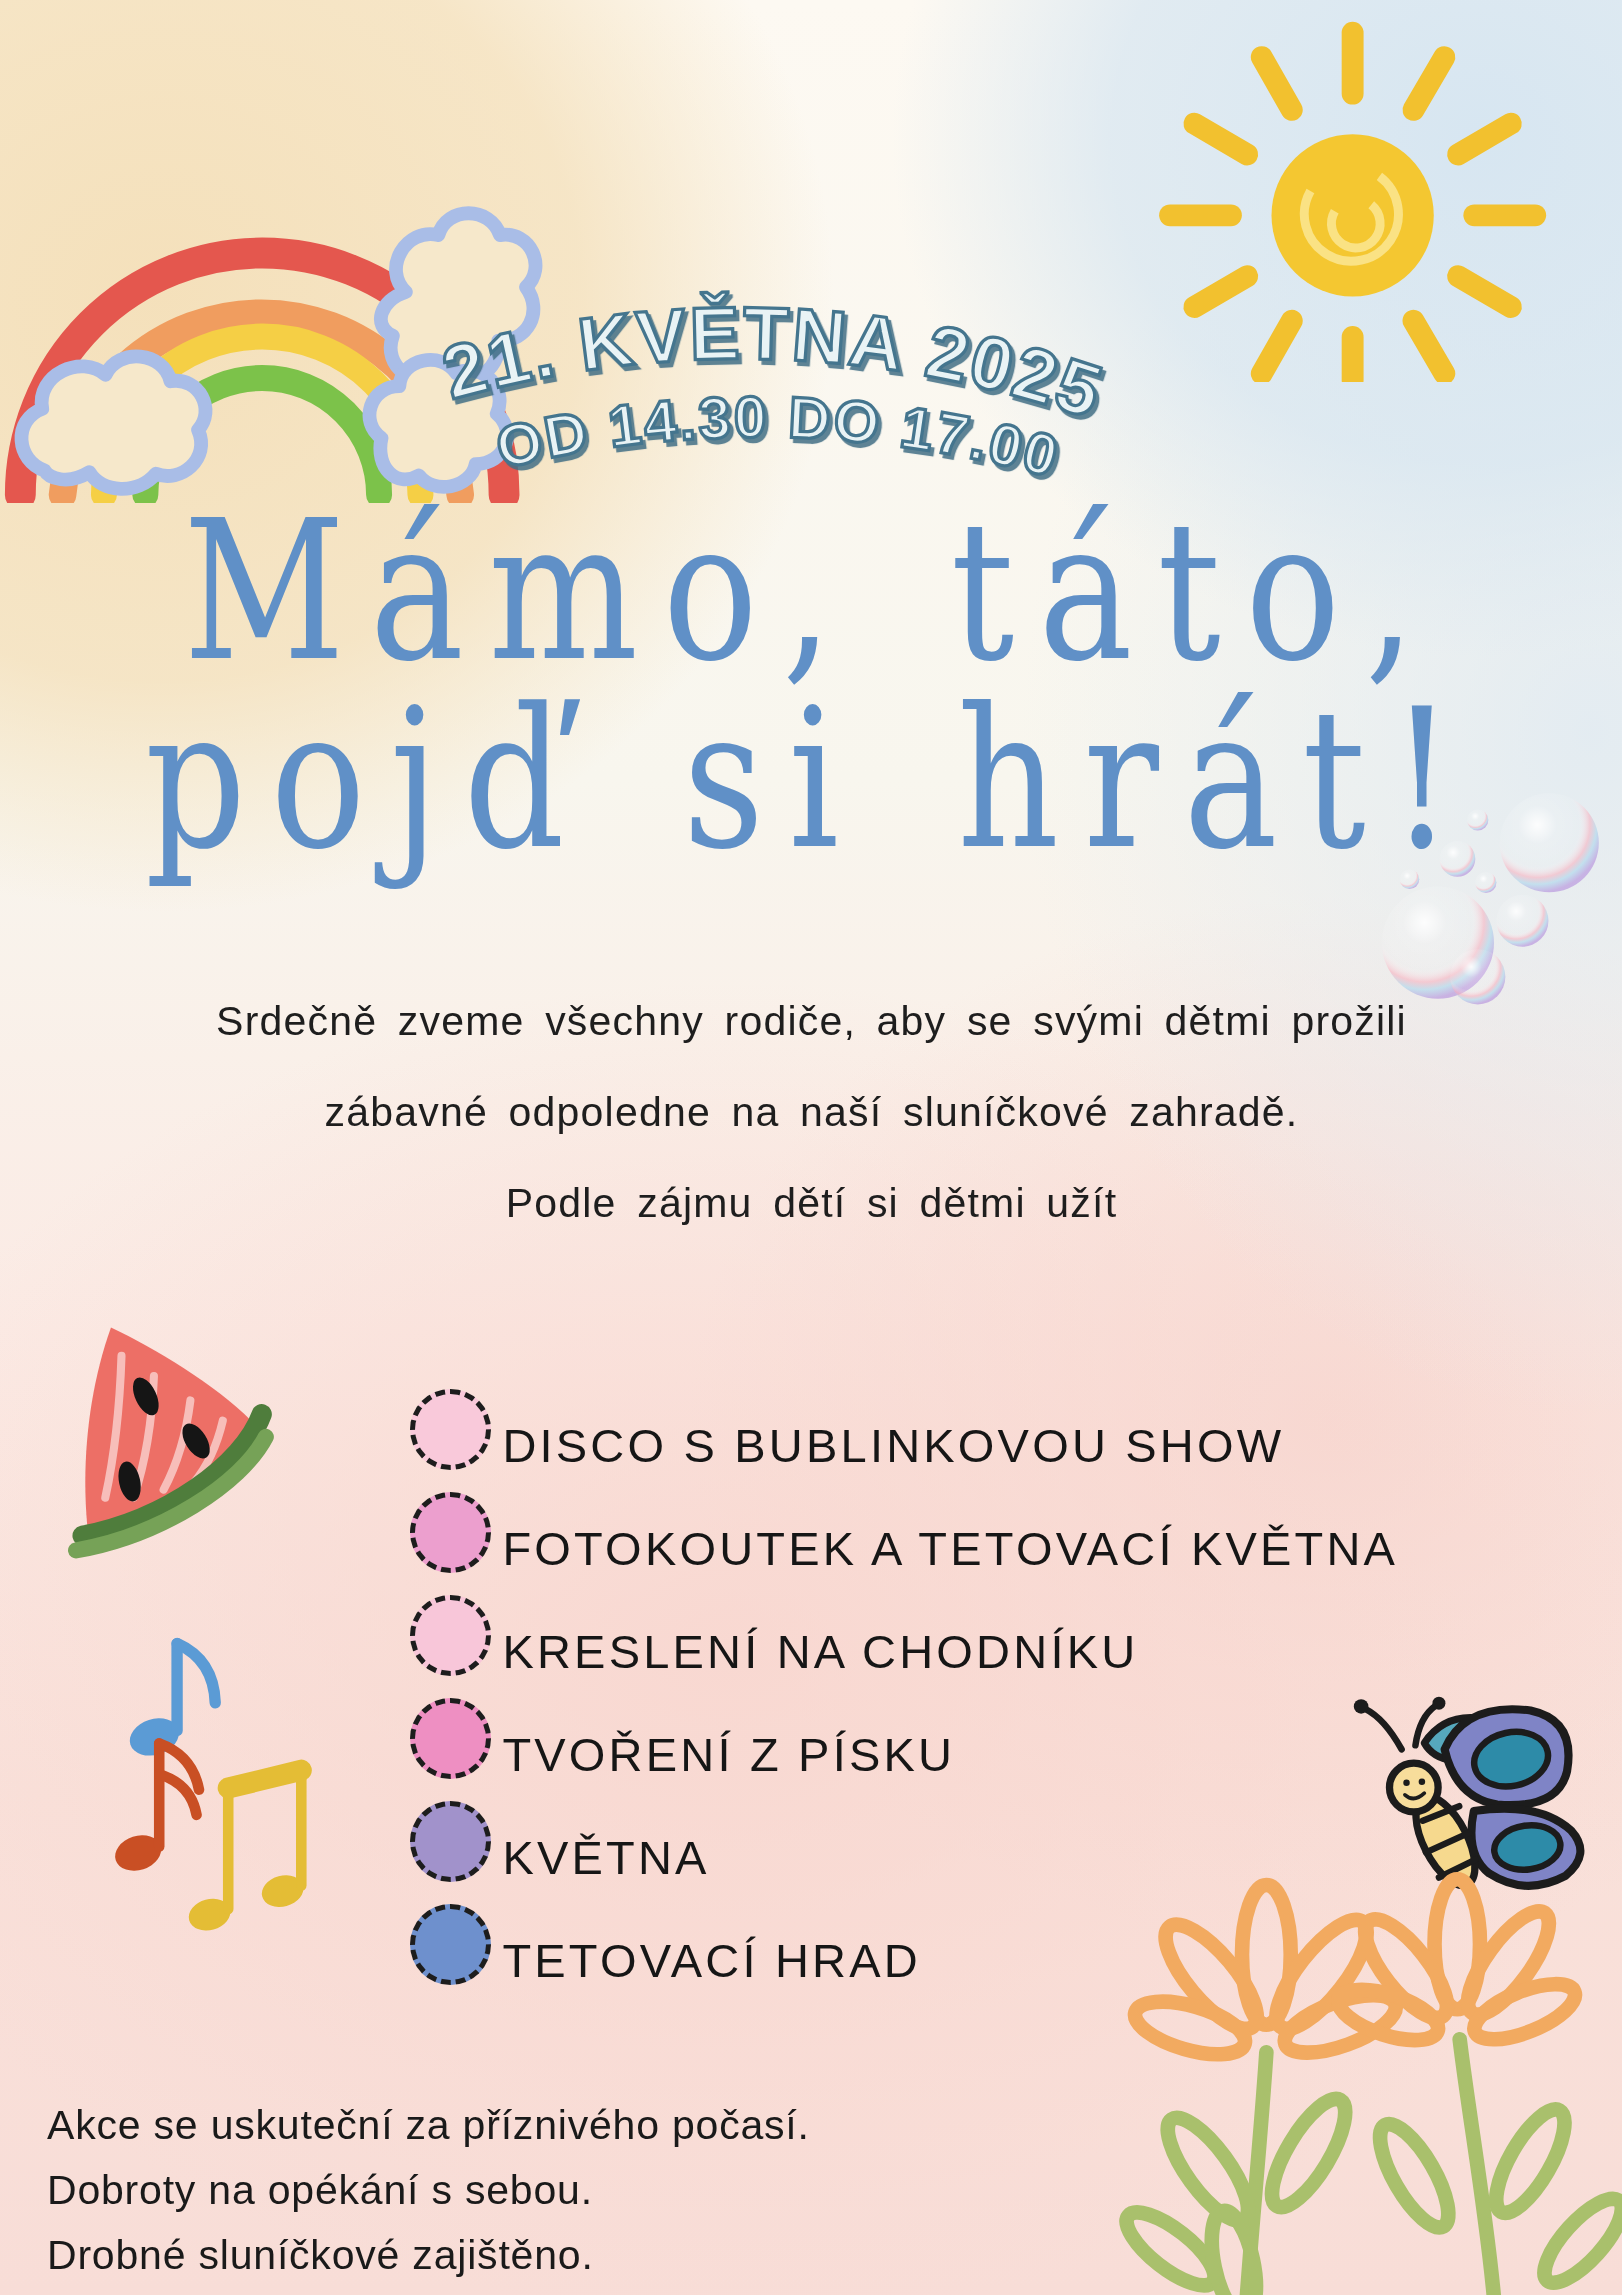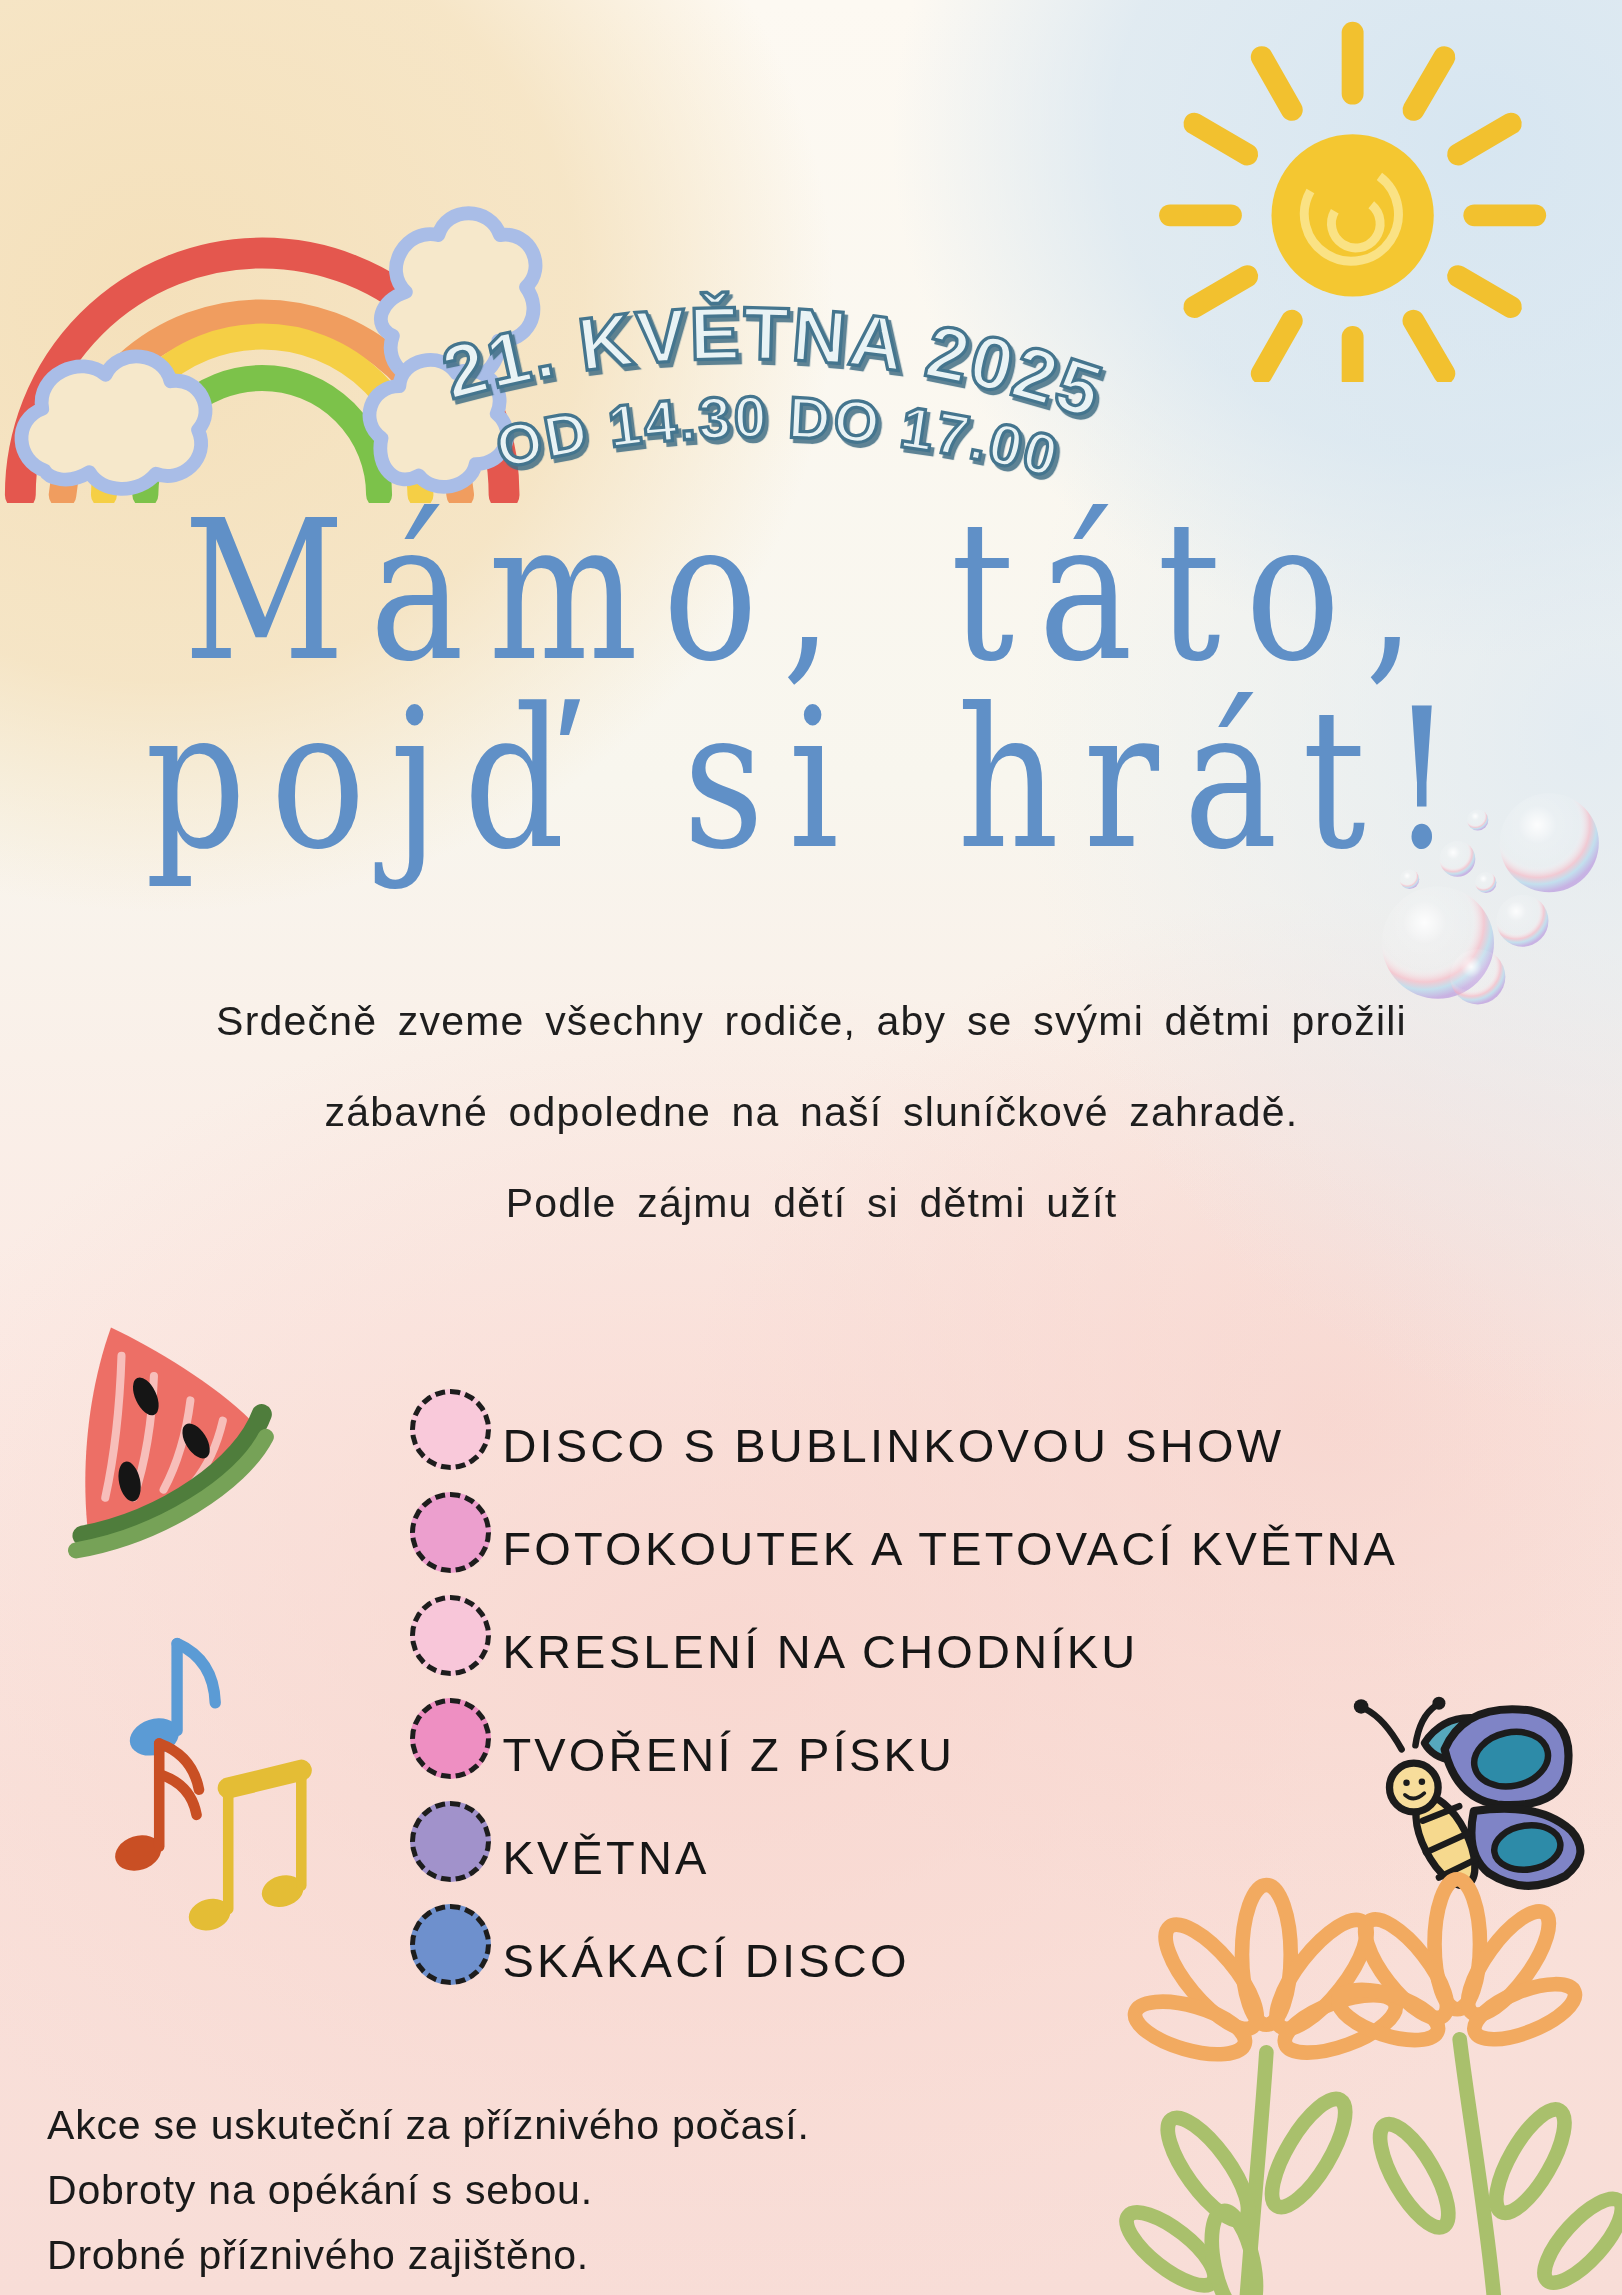--- a/index.html
+++ b/index.html
@@ -178,21 +178,21 @@
     <div class="activity">
       <span class="dot" style="background-color: rgb(238, 143, 194);"></span>
       <span class="lbl">TVOŘENÍ Z PÍSKU</span>
     </div>
     <div class="activity">
       <span class="dot" style="background-color: rgb(161, 146, 203);"></span>
       <span class="lbl">KVĚTNA</span>
     </div>
     <div class="activity">
       <span class="dot" style="background-color: rgb(110, 144, 205);"></span>
-      <span class="lbl">SKÁKACÍ DISCO</span>
+      <span class="lbl">TETOVACÍ HRAD</span>
     </div>
   </div>
 
   <svg class="abs" style="left:61px;top:1615px" width="276" height="325" viewBox="0 0 340 400">
     <g fill="#5b9bd5" stroke="#5b9bd5" stroke-linecap="round">
       <ellipse cx="115" cy="150" rx="31" ry="22" transform="rotate(-18 115 150)" stroke-width="0"></ellipse>
       <path d="M 143 142 L 143 35" fill="none" stroke-width="14"></path>
       <path d="M 143 35 Q 188 55 190 108" fill="none" stroke-width="14"></path>
     </g>
     <g fill="#c94f24" stroke="#c94f24" stroke-linecap="round">
@@ -256,17 +256,17 @@
       <ellipse cx="515" cy="372" rx="25" ry="72" transform="rotate(30 515 372)"></ellipse>
       <ellipse cx="72" cy="480" rx="24" ry="66" transform="rotate(-52 72 480)"></ellipse>
       <ellipse cx="150" cy="498" rx="24" ry="66" transform="rotate(-12 150 498)"></ellipse>
       <ellipse cx="580" cy="470" rx="24" ry="66" transform="rotate(42 580 470)"></ellipse>
     </g>
   </svg>
 
   <div class="notes abs">
     <div>Akce se uskuteční za příznivého počasí.</div>
     <div>Dobroty na opékání s sebou.</div>
-    <div>Drobné příznivého zajištěno.</div>
+    <div>Drobné sluníčkové zajištěno.</div>
   </div>
 
 </div>
 
 
 </body></html>

